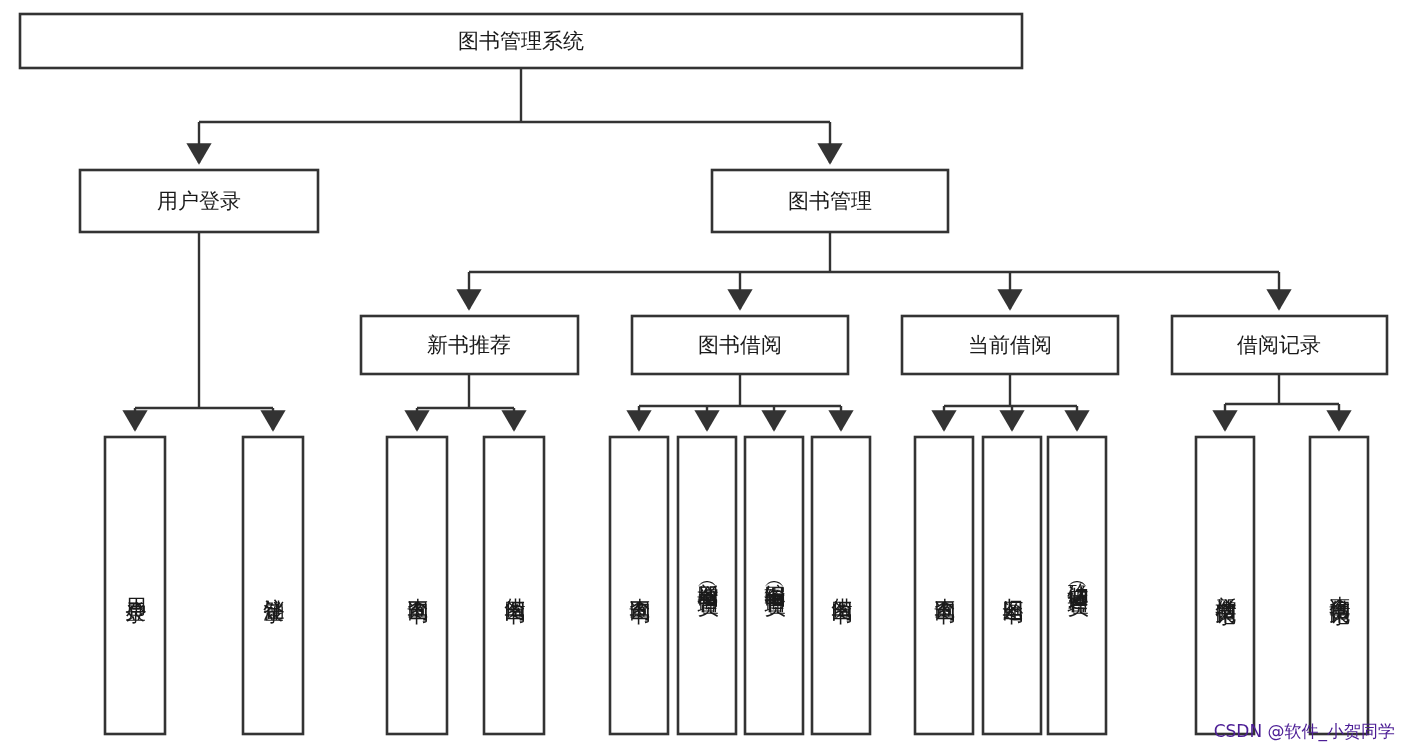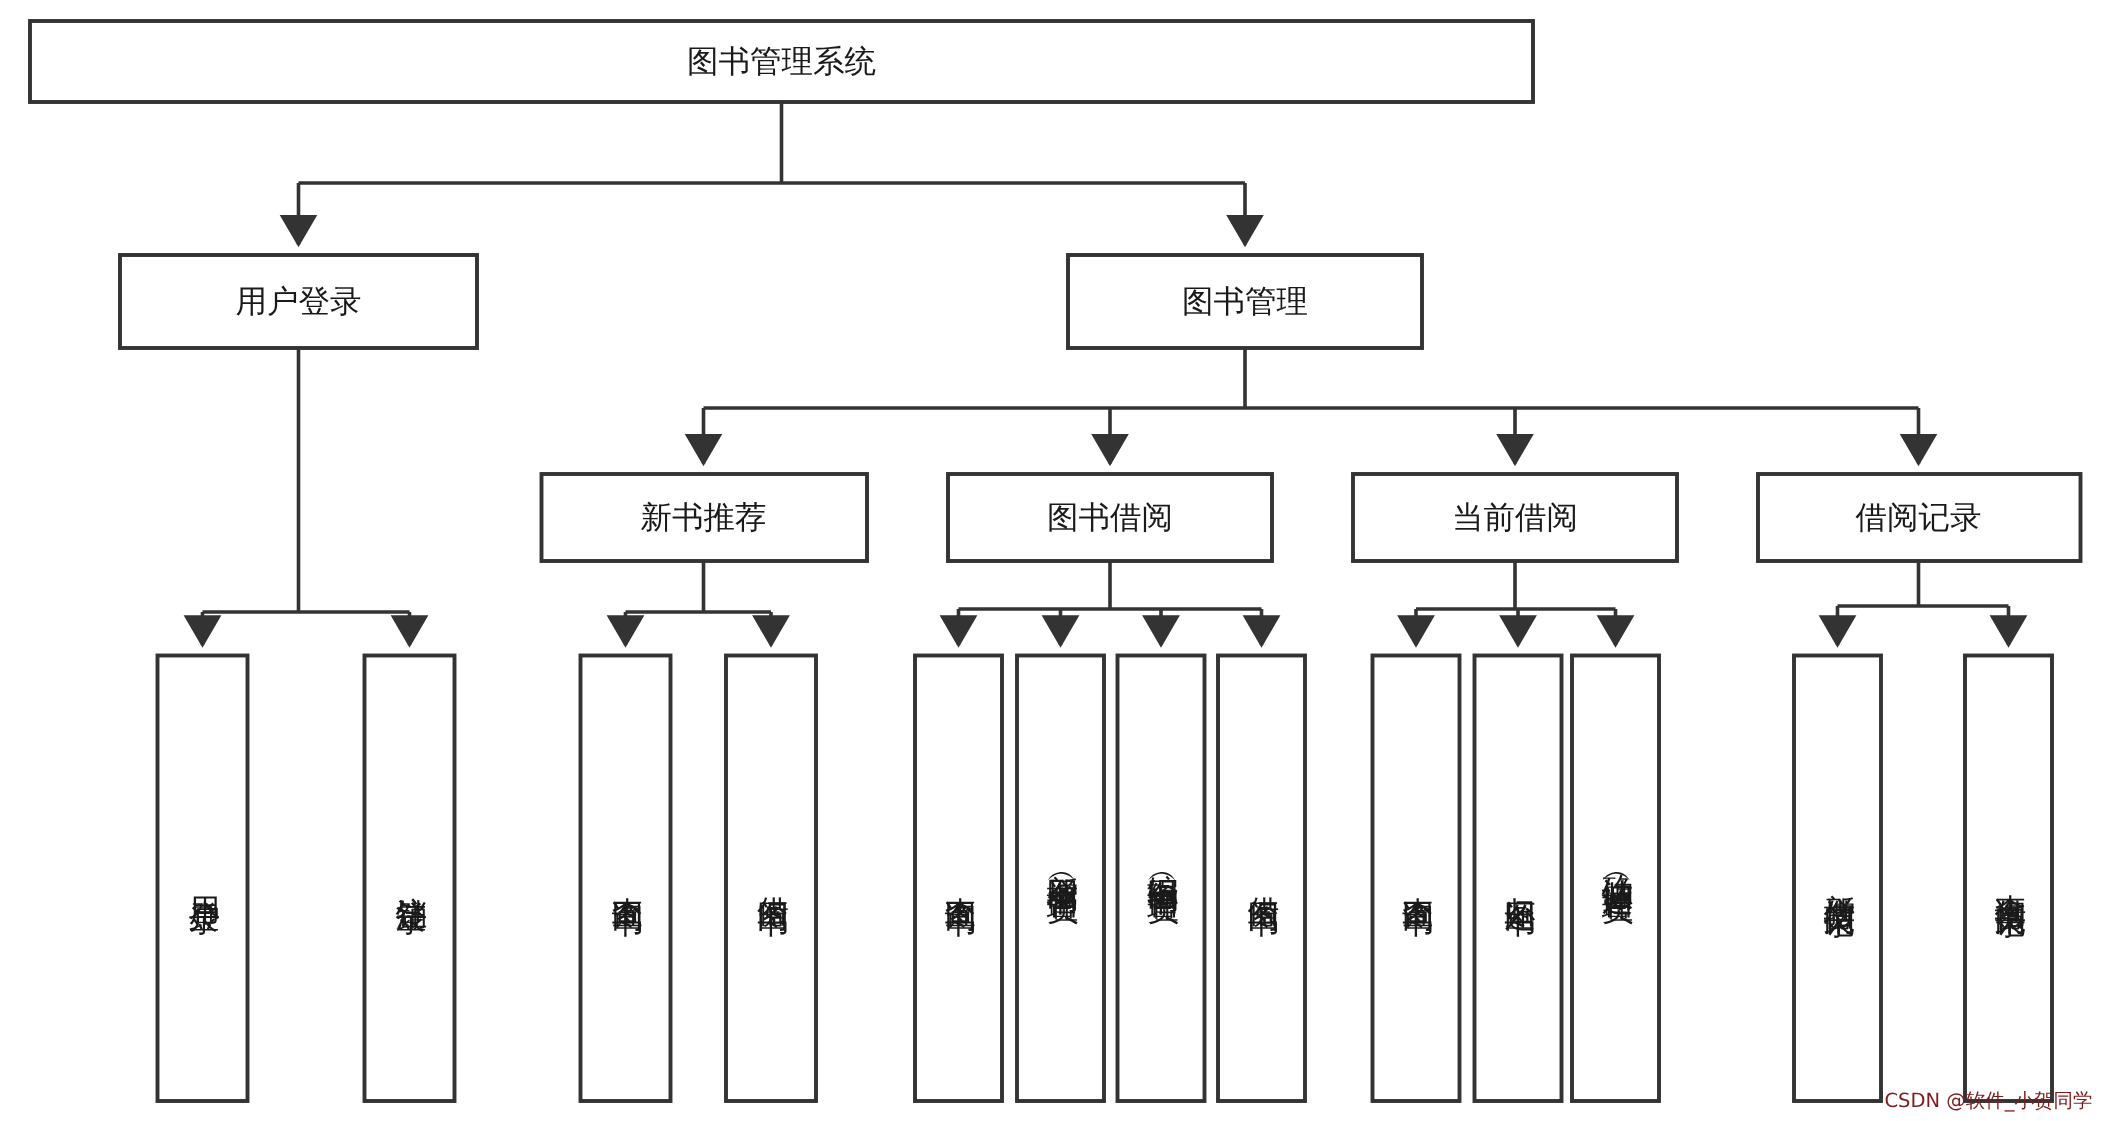--- a/index.html
+++ b/index.html
@@ -52,22 +52,22 @@
   }
   .arrow-head {
     fill: #333333;
     stroke: none;
   }
   .watermark {
     position: absolute;
     right: 10px;
     bottom: 4px;
     font-family: "DejaVu Sans", "Liberation Sans", sans-serif;
-    font-size: 13px;
-    color: #7f1d1d;
+    font-size: 17px;
+    color: #4c1d95;
     white-space: nowrap;
     user-select: none;
   }
 </style>
 </head>
 <body>
 
 <div id="diagram-root">
 
   <svg id="tree" viewBox="0 0 1405 747" xmlns="http://www.w3.org/2000/svg">

